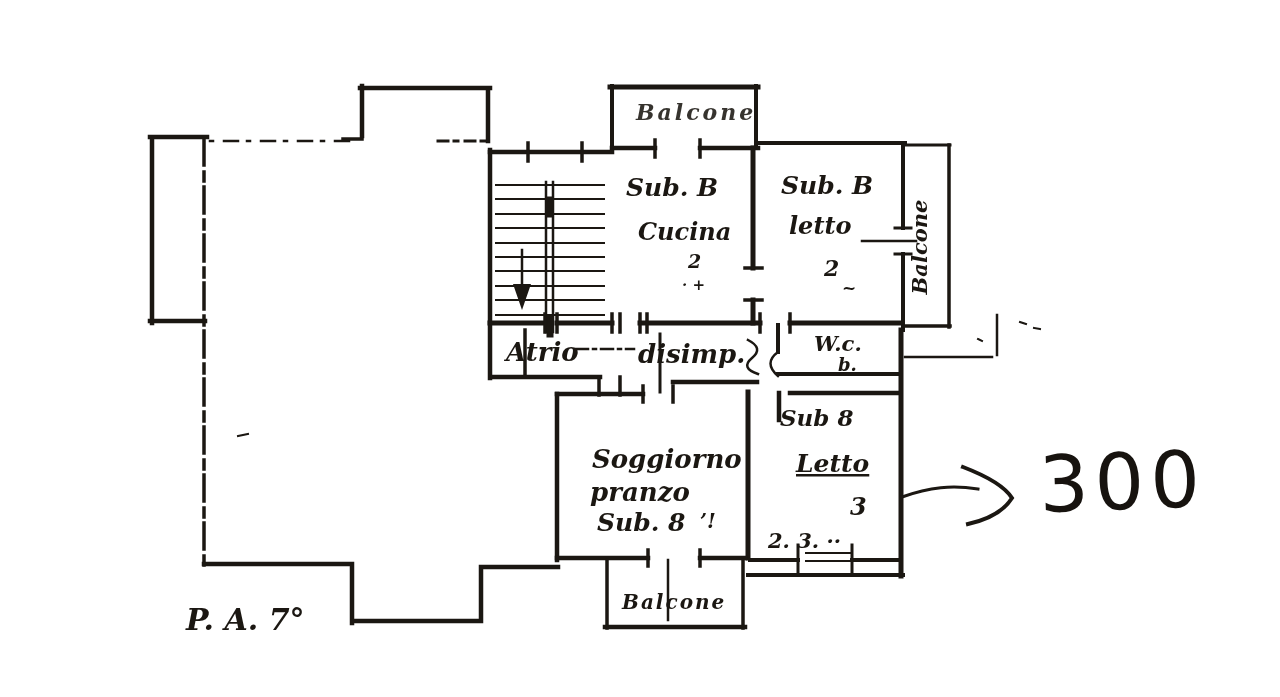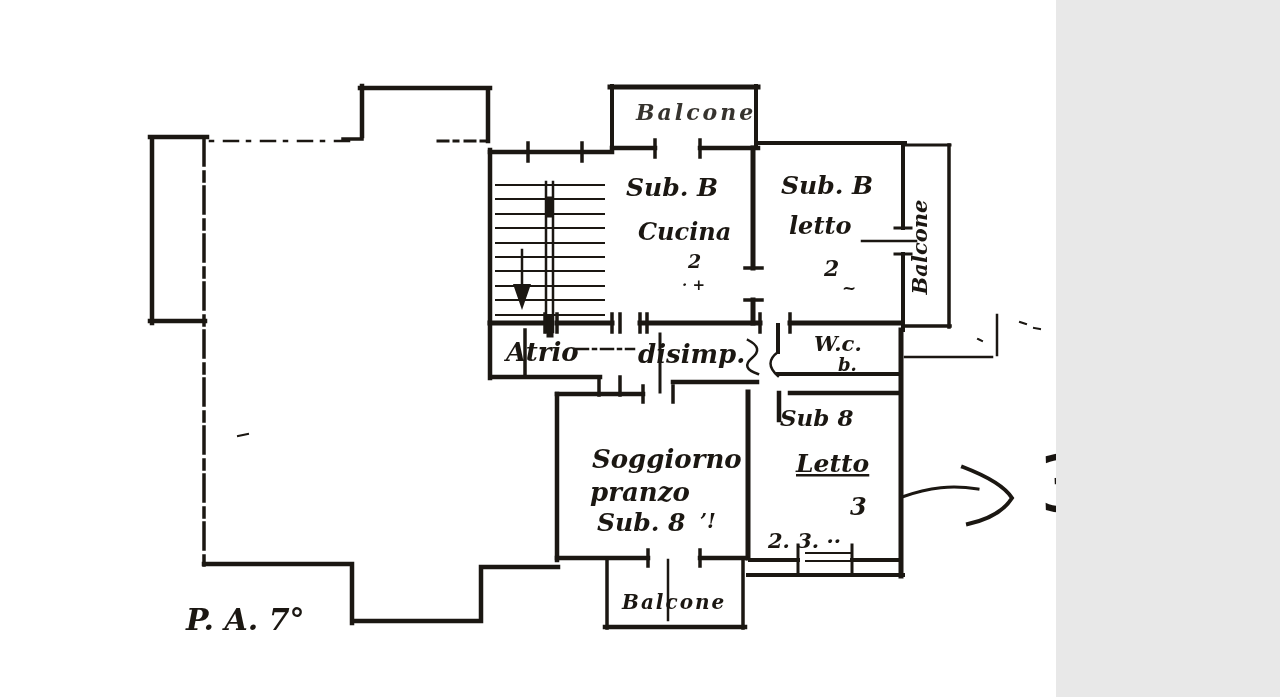--- a/index.html
+++ b/index.html
@@ -1,17 +1,17 @@
 <!DOCTYPE html>
 <html><head>
 <meta charset="utf-8">
 <style>
   html,body{margin:0;padding:0;background:#e8e8e8;}
   .page{
-    position:relative;width:1056px;height:697px;background:#ffffff;
+    position:relative;width:1280px;height:697px;background:#ffffff;
     overflow:hidden;font-family:"DejaVu Serif", serif;
   }
   svg{position:absolute;left:0;top:0;}
   .ink{stroke:#1b1712;fill:none;stroke-linecap:square;stroke-linejoin:miter;}
   .hw{
     font-family:"DejaVu Serif", serif;font-style:italic;font-weight:700;
     fill:#1b1712;
   }
   .hw-light{opacity:.88;}
   .big-number{

